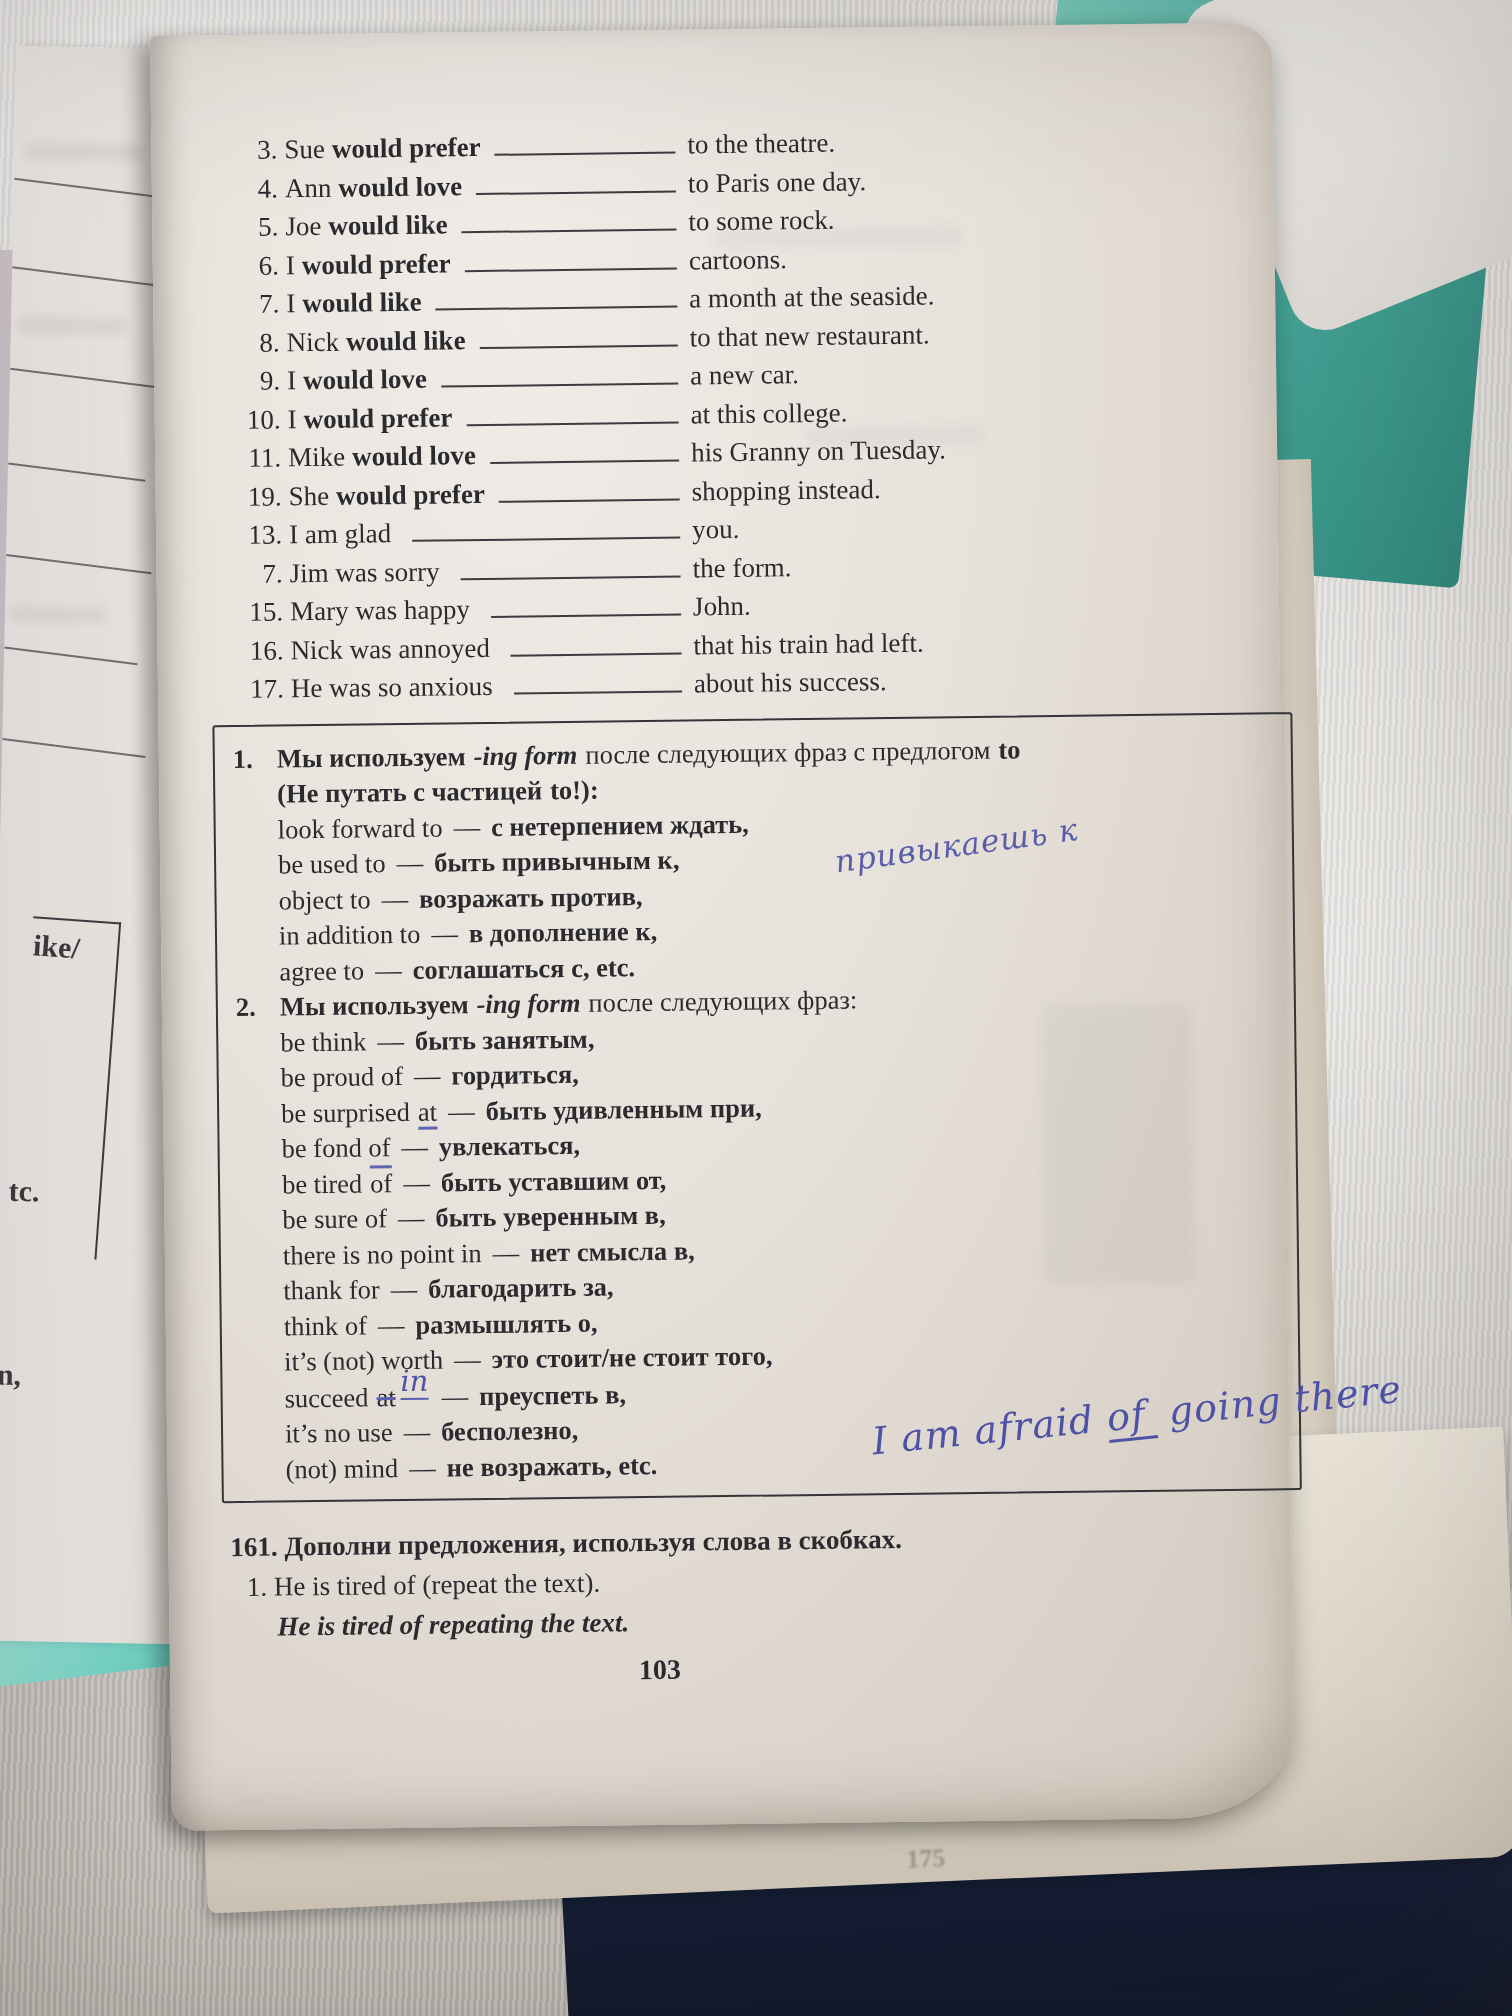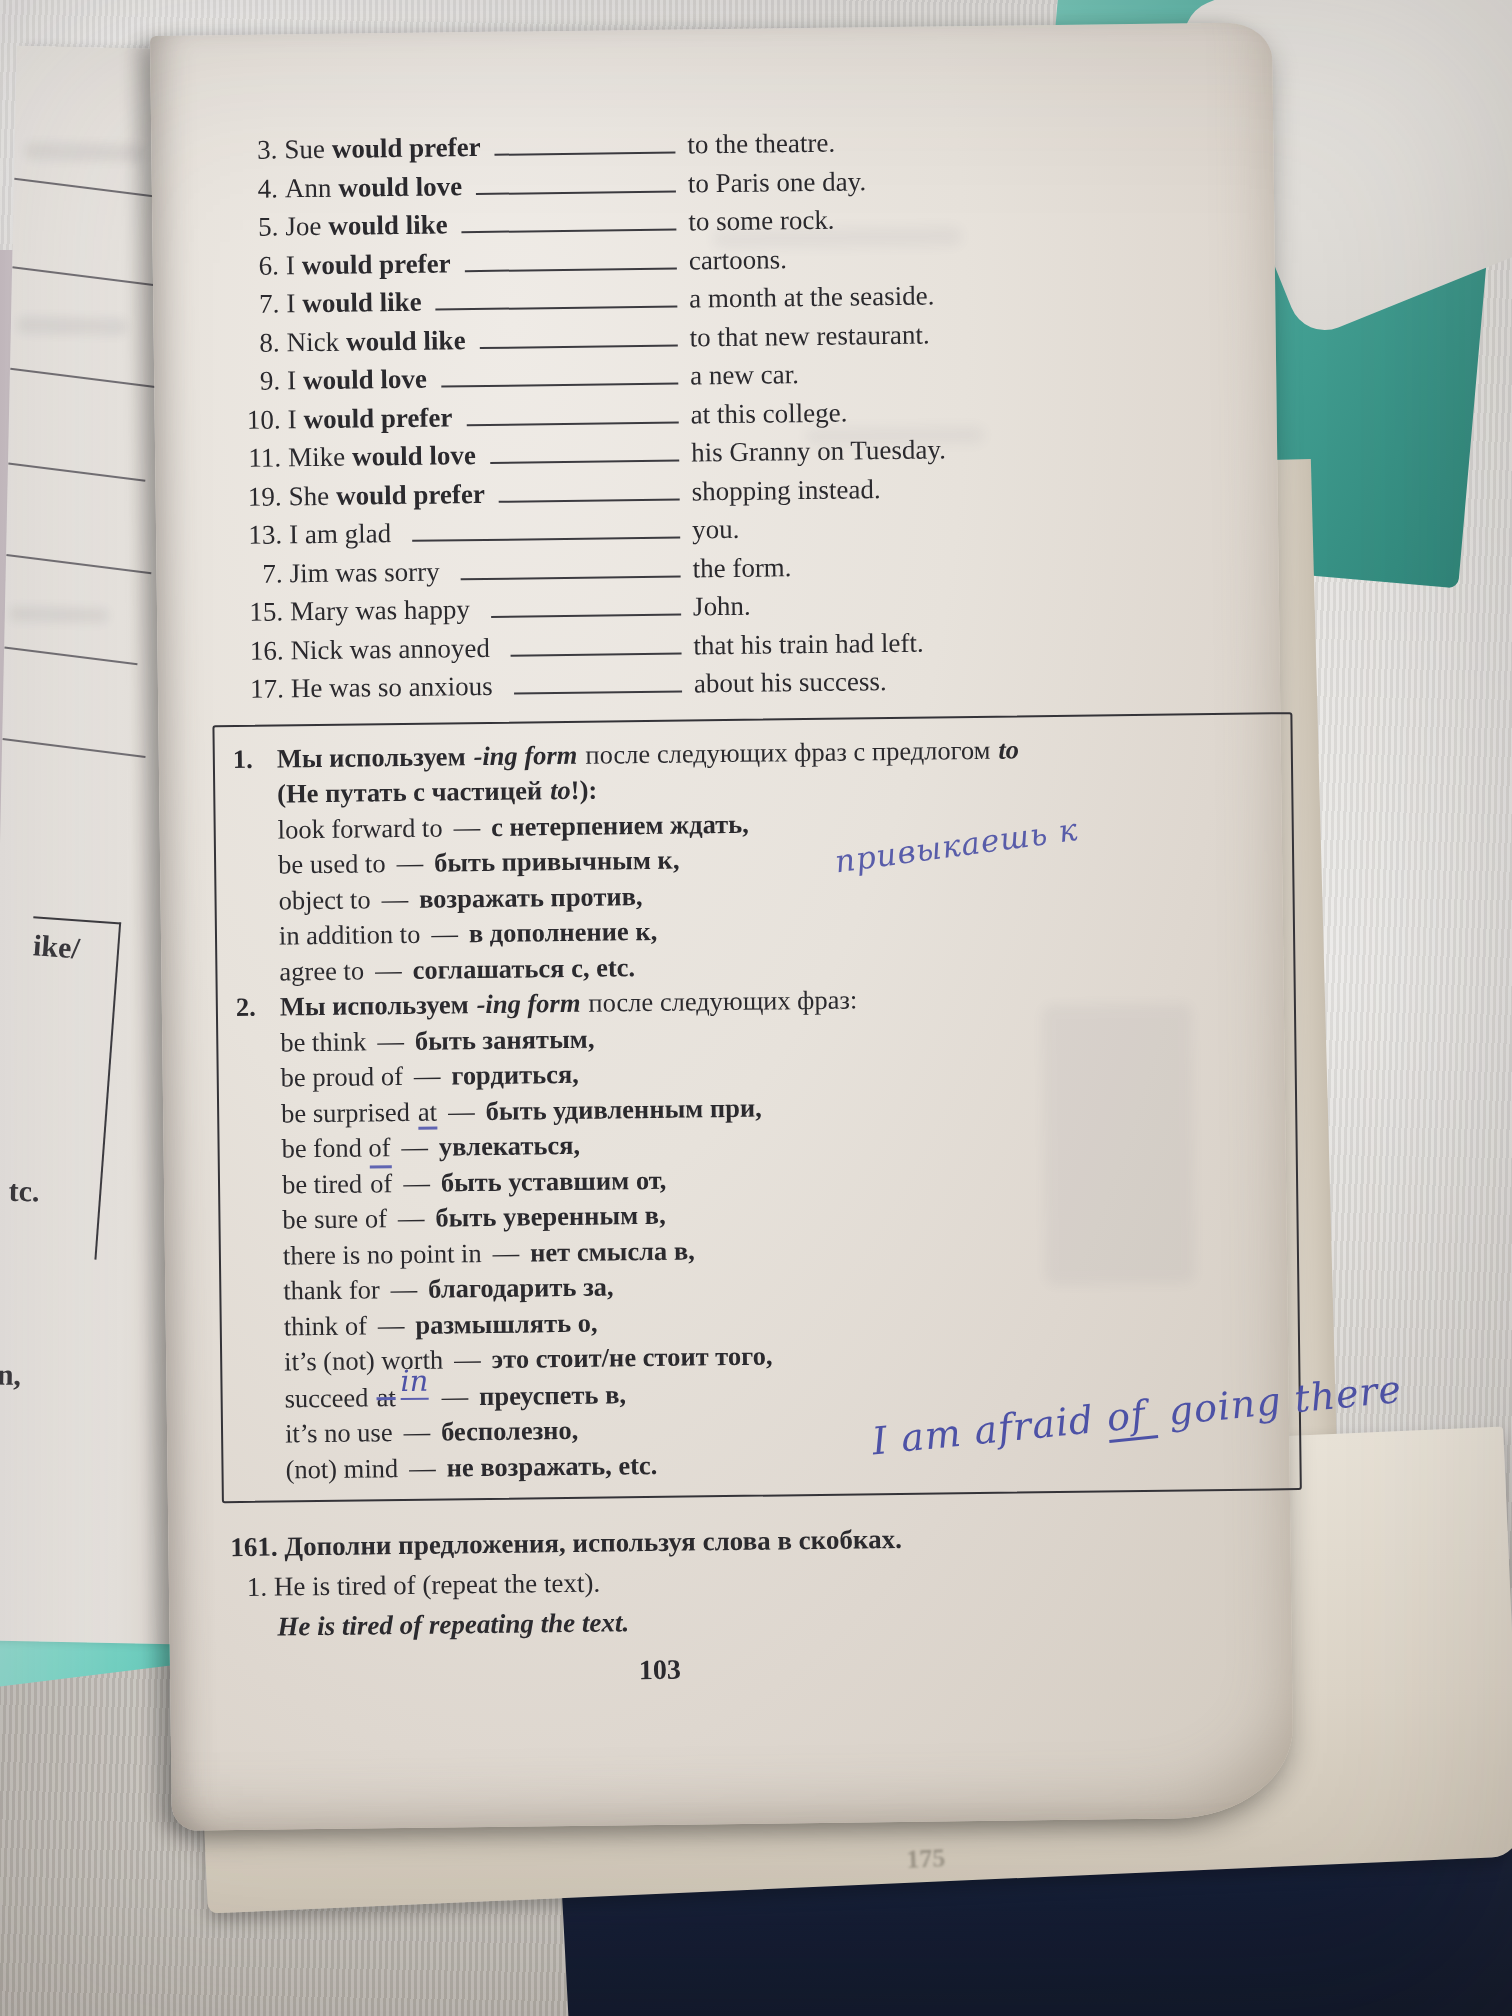--- a/index.html
+++ b/index.html
@@ -70,21 +70,21 @@
   .tail{white-space:nowrap;}
   
   .gbox{position:relative;box-sizing:border-box;margin-top:16px;margin-left:-22px;width:1080px;
     border:2.5px solid #343338;border-radius:3px;padding:15px 18px 13px 14px;
     font-size:26.5px;line-height:35.5px;}
   .bx-row{display:flex;}
   .bx-num{flex:0 0 44px;font-weight:700;padding-left:4px;}
   .bx-body{flex:1;}
   .hb{font-weight:700;}
   .ing{font-weight:700;font-style:italic;margin:0 8px;}
-  .to-it{font-weight:700;font-style:italic;margin-left:8px;}
+  .to-it{font-weight:700;margin-left:8px;}
   .note{font-weight:700;}
   .ph{white-space:nowrap;}
   .dash{margin:0 11px;}
   .ru{font-weight:700;}
   .mk{margin-left:8px;}
   .pen-underline{border-bottom:3px solid #6065b2;}
   .pen-overline{border-top:3px solid #6065b2;}
   .pen-strike{text-decoration:line-through;text-decoration-color:#5a5fb0;text-decoration-thickness:2.5px;}
   .pen-above{color:#4d52a6;font-style:italic;position:relative;top:-15px;margin:0 2px 0 5px;
     font-size:29px;border-bottom:2px solid #5a5fb0;font-family:"DejaVu Serif",serif;}

